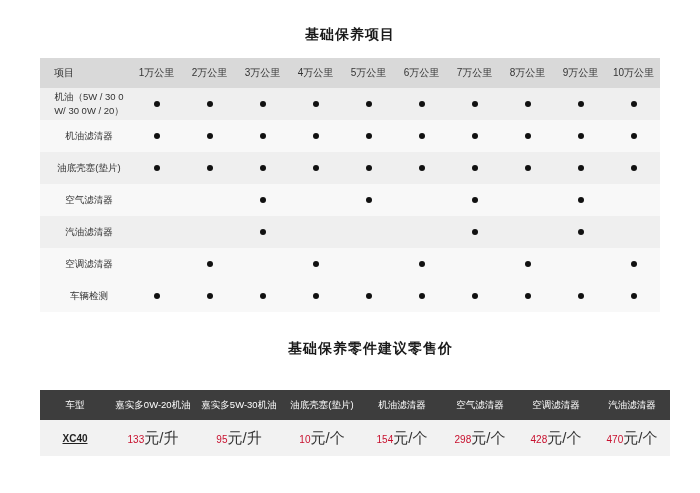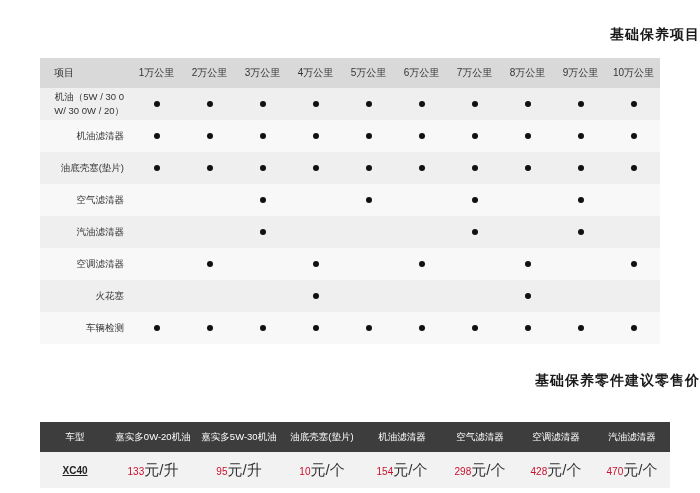--- a/index.html
+++ b/index.html
@@ -14,21 +14,21 @@
     color: #333333;
     overflow: hidden;
   }
   .page {
     position: relative;
     width: 700px;
     height: 493px;
     box-sizing: border-box;
   }
   .section-title {
-    text-align: right;
+    text-align: center;
     font-size: 14px;
     font-weight: bold;
     color: #1a1a1a;
     letter-spacing: 1px;
   }
   #title-maintenance {
     padding-top: 26px;
     padding-bottom: 14px;
   }
   #title-parts {
@@ -63,21 +63,21 @@
   #maintenance-table td {
     font-size: 9.5px;
     color: #333333;
     text-align: center;
     vertical-align: middle;
     height: 30px;
     border: none;
     line-height: 1.45;
   }
   #maintenance-table td.item-cell {
-    text-align: right;
+    text-align: center;
     padding-left: 14px;
     padding-right: 6px;
     word-break: break-all;
   }
   #maintenance-table tbody tr.odd {
     background: #efefef;
   }
   #maintenance-table tbody tr.even {
     background: #f8f8f8;
   }
@@ -230,33 +230,20 @@
             <td></td>
             <td><span class="dot"></span></td>
             <td></td>
             <td><span class="dot"></span></td>
             <td></td>
             <td><span class="dot"></span></td>
             <td></td>
             <td><span class="dot"></span></td>
             <td></td>
             <td><span class="dot"></span></td>
-          </tr>
-          <tr class="odd">
-            <td class="item-cell">火花塞</td>
-            <td></td>
-            <td></td>
-            <td></td>
-            <td><span class="dot"></span></td>
-            <td></td>
-            <td></td>
-            <td></td>
-            <td><span class="dot"></span></td>
-            <td></td>
-            <td></td>
           </tr>
           <tr class="even">
             <td class="item-cell">车辆检测</td>
             <td><span class="dot"></span></td>
             <td><span class="dot"></span></td>
             <td><span class="dot"></span></td>
             <td><span class="dot"></span></td>
             <td><span class="dot"></span></td>
             <td><span class="dot"></span></td>
             <td><span class="dot"></span></td>

